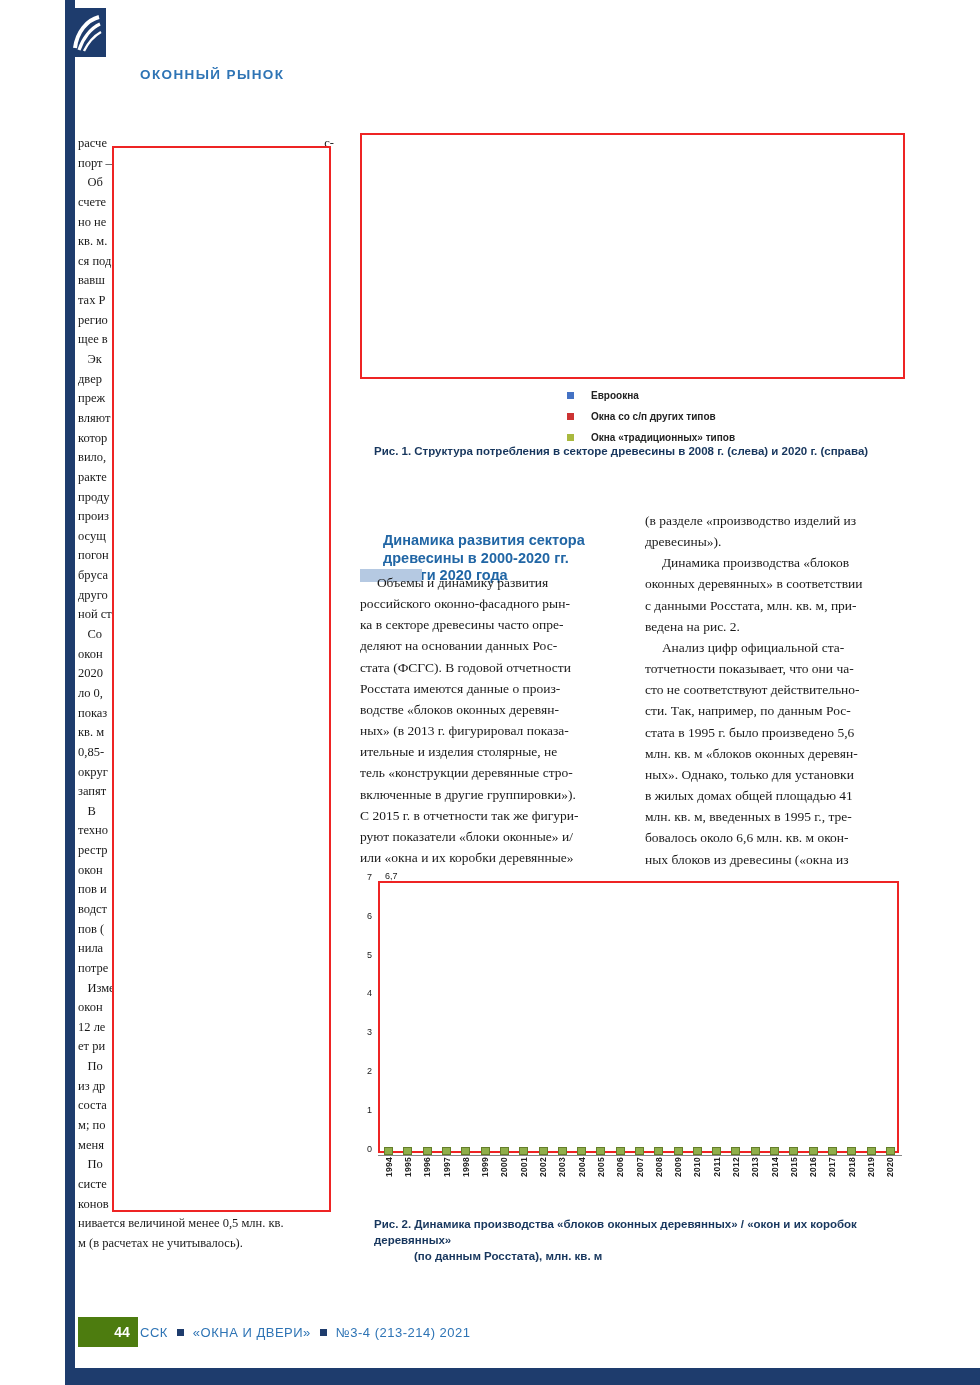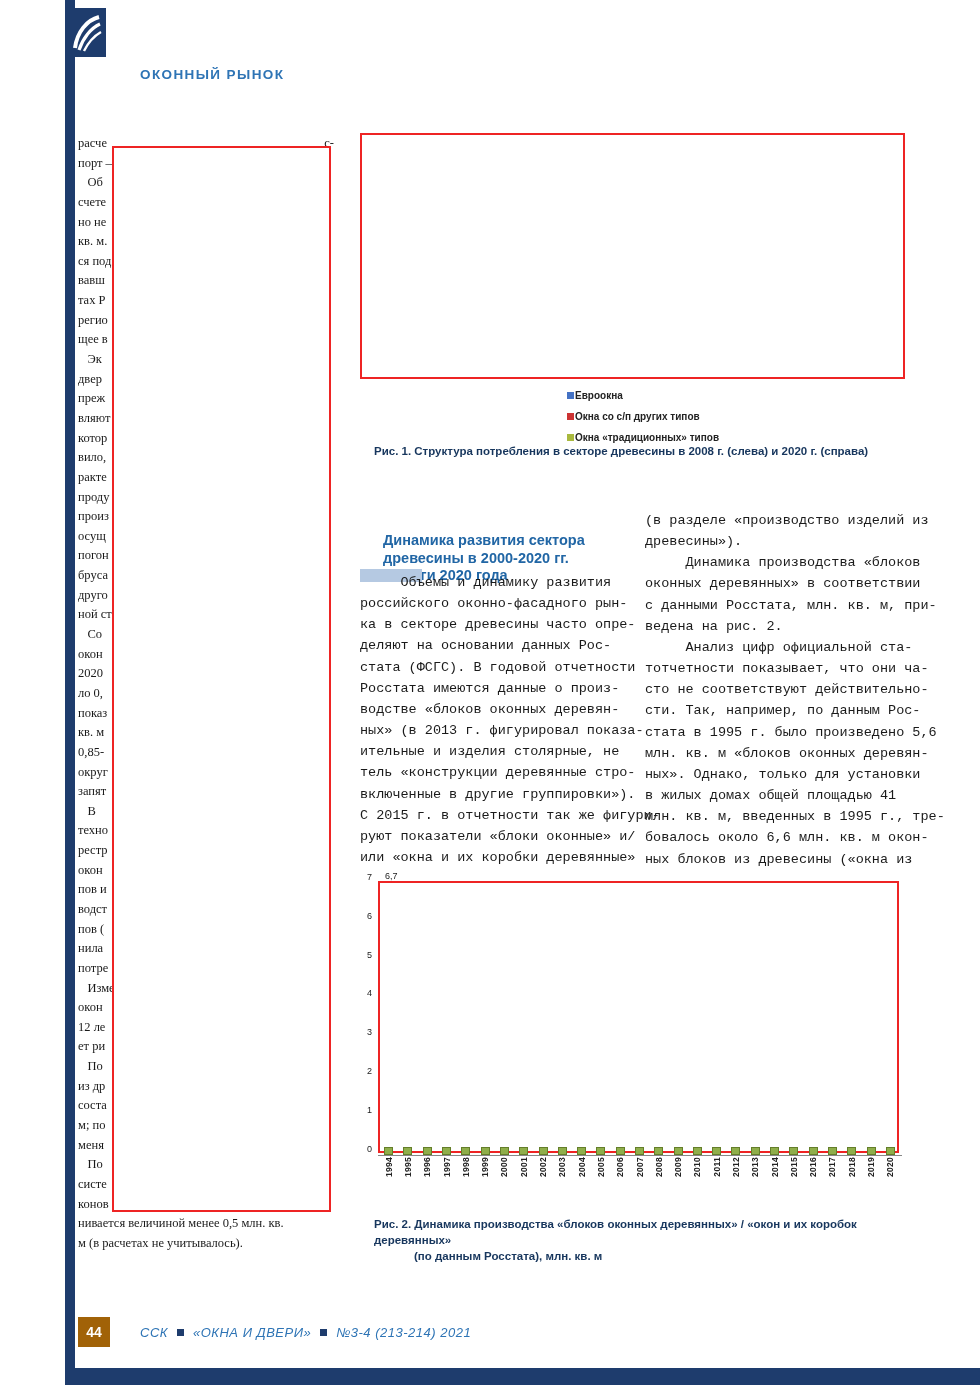--- a/index.html
+++ b/index.html
@@ -19,51 +19,51 @@
   .tl,.tr{white-space:pre;}
 
   
   .redbox{border:2px solid #ee2424;background:#ffffff;box-sizing:border-box;}
   .box1{left:112px;top:146px;width:219px;height:1066px;}
   .boxfig1{left:360px;top:133px;width:545px;height:246px;}
   .boxfig2{left:378px;top:881px;width:521px;height:272px;}
 
   
   .legend{left:567px;top:385px;}
-  .legend-row{display:flex;align-items:center;gap:1px;height:21px;font-size:10px;font-weight:bold;color:#222;}
+  .legend-row{display:flex;align-items:center;gap:17px;height:21px;font-size:10px;font-weight:bold;color:#222;}
   .legend-swatch{width:7px;height:7px;flex:0 0 auto;}
   .caption{font-size:11.5px;font-weight:bold;color:#17365d;}
   .cap1{left:374px;top:445px;width:540px;}
   .cap2{left:374px;top:1216px;width:545px;line-height:16px;}
   .cap2-l2{padding-left:40px;}
 
   
   .heading{left:383px;top:510px;width:260px;font-size:14.5px;font-weight:bold;color:#2166a5;line-height:17.5px;margin-top:22px;}
   .hline{white-space:pre;}
   .hl-rect{position:absolute;left:-23px;top:37px;width:62px;height:13px;background:#b5c9e2;}
-  .bodycol{font-family:Liberation Mono, monospace;font-size:13.5px;line-height:21.15px;}
+  .bodycol{font-family:Liberation Serif, serif;font-size:13.5px;line-height:21.15px;}
   .col1{left:360px;top:572px;width:278px;}
   .col2{left:645px;top:510px;width:272px;}
   .bline{white-space:pre;}
 
   
   .pt-label{left:385px;top:871px;font-size:9px;color:#222;}
   .yticks{left:352px;top:872px;width:20px;}
   .ytick{height:38.8px;font-size:9px;line-height:10px;text-align:right;color:#222;}
   .axisline{left:378px;top:1155px;width:524px;height:1px;background:#888;}
   .years{left:379px;top:1147px;display:flex;}
   .year-cell{width:19.3px;display:flex;flex-direction:column;align-items:center;}
   .bar-stub{width:9px;height:8px;background:#8fae4a;border:1px solid #647e2a;box-sizing:border-box;}
   .year-label{margin-top:2px;font-size:8.5px;font-weight:bold;color:#222;
               writing-mode:vertical-rl;transform:rotate(180deg);letter-spacing:0.3px;}
 
   
-  .pagebox{left:78px;top:1317px;width:32px;height:30px;background:#a16207;color:#fff;
-           display:flex;align-items:center;justify-content:center;font-size:14px;font-weight:bold;}
-  .footer{left:140px;top:1325px;font-size:13px;color:#2e74b5;letter-spacing:0.5px;display:flex;align-items:center;font-style:italic;}
+  .pagebox{left:78px;top:1317px;width:32px;height:30px;background:#4d7c0f;color:#fff;
+           display:flex;align-items:center;justify-content:center;font-size:14px;font-weight:bold;padding-left:28px;}
+  .footer{left:140px;top:1325px;font-size:13px;color:#2e74b5;letter-spacing:0.5px;display:flex;align-items:center;}
   .sq{width:7px;height:7px;background:#1e3c6d;display:inline-block;margin:0 9px;}
 </style>
 </head>
 <body>
 
 <div class="page">
 
   <div class="abs leftbar"></div>
   <div class="abs bottombar"></div>
 

